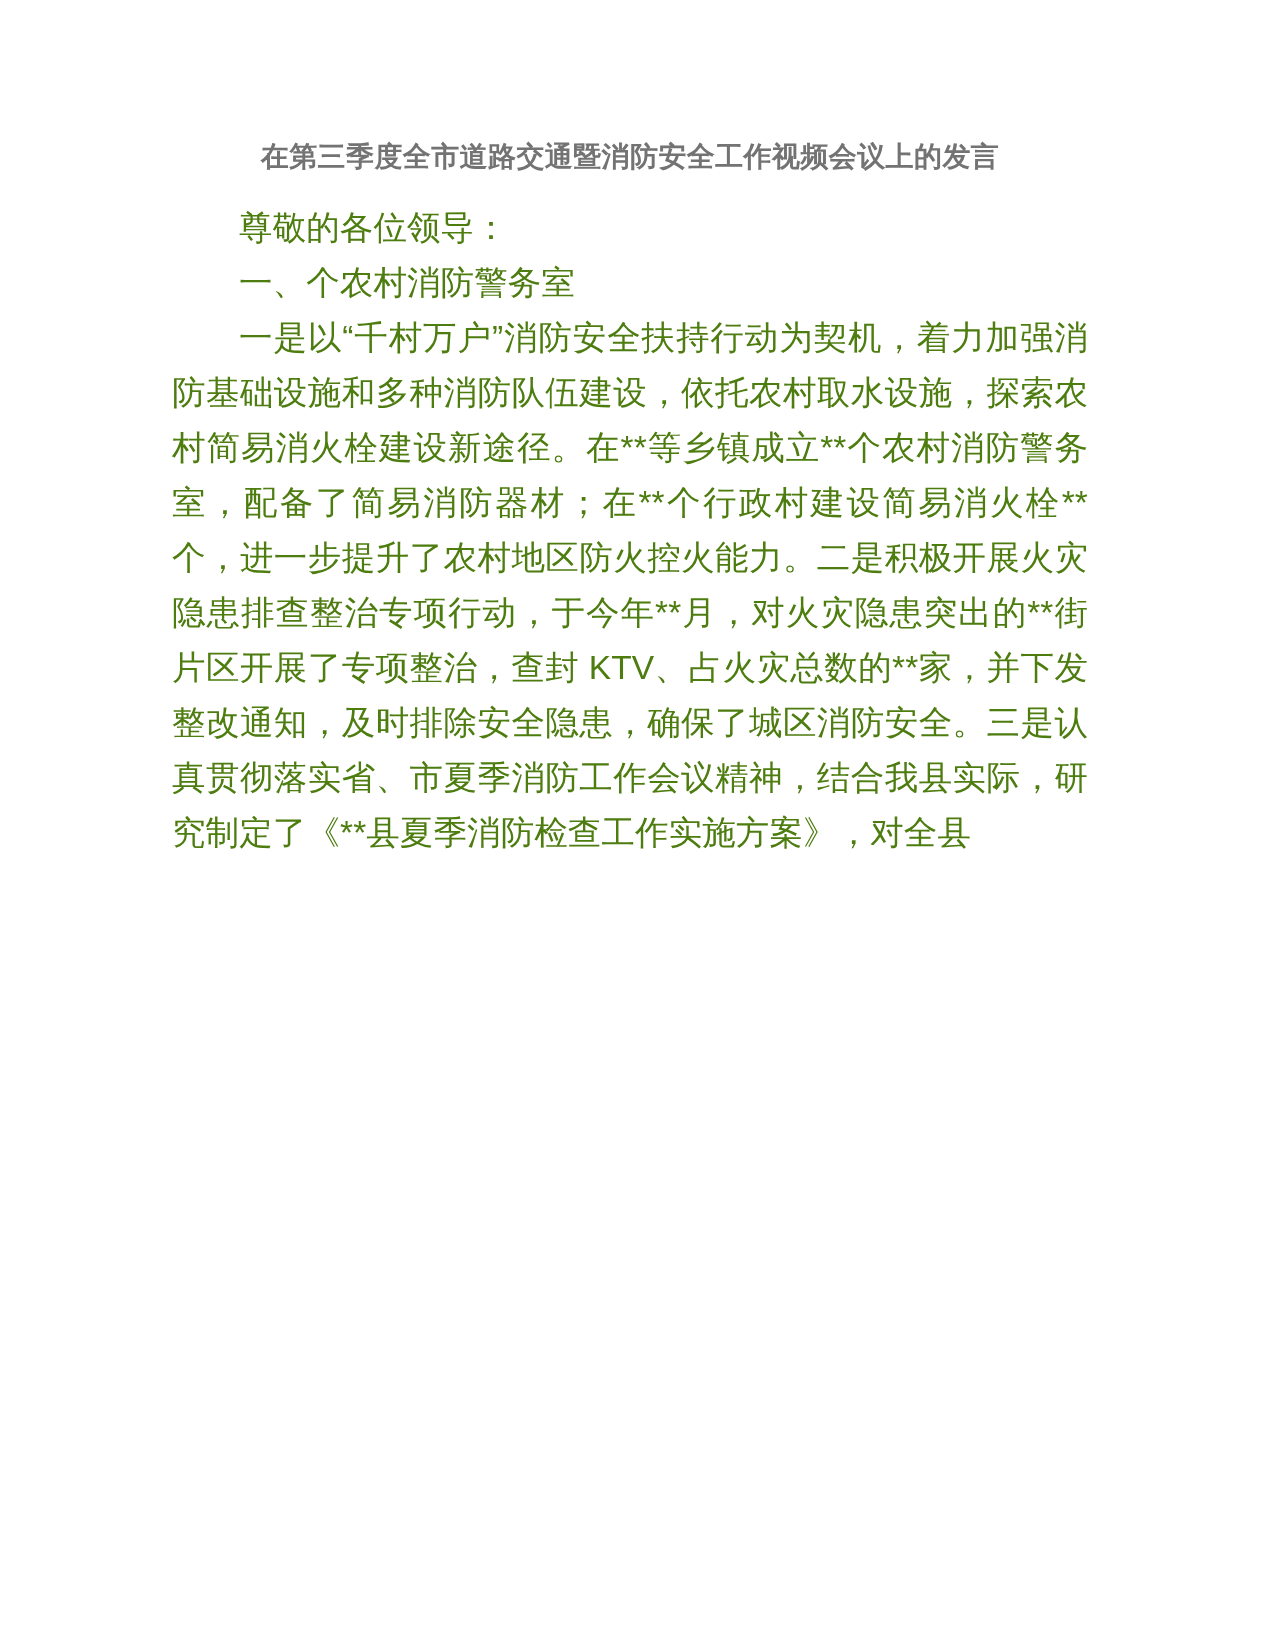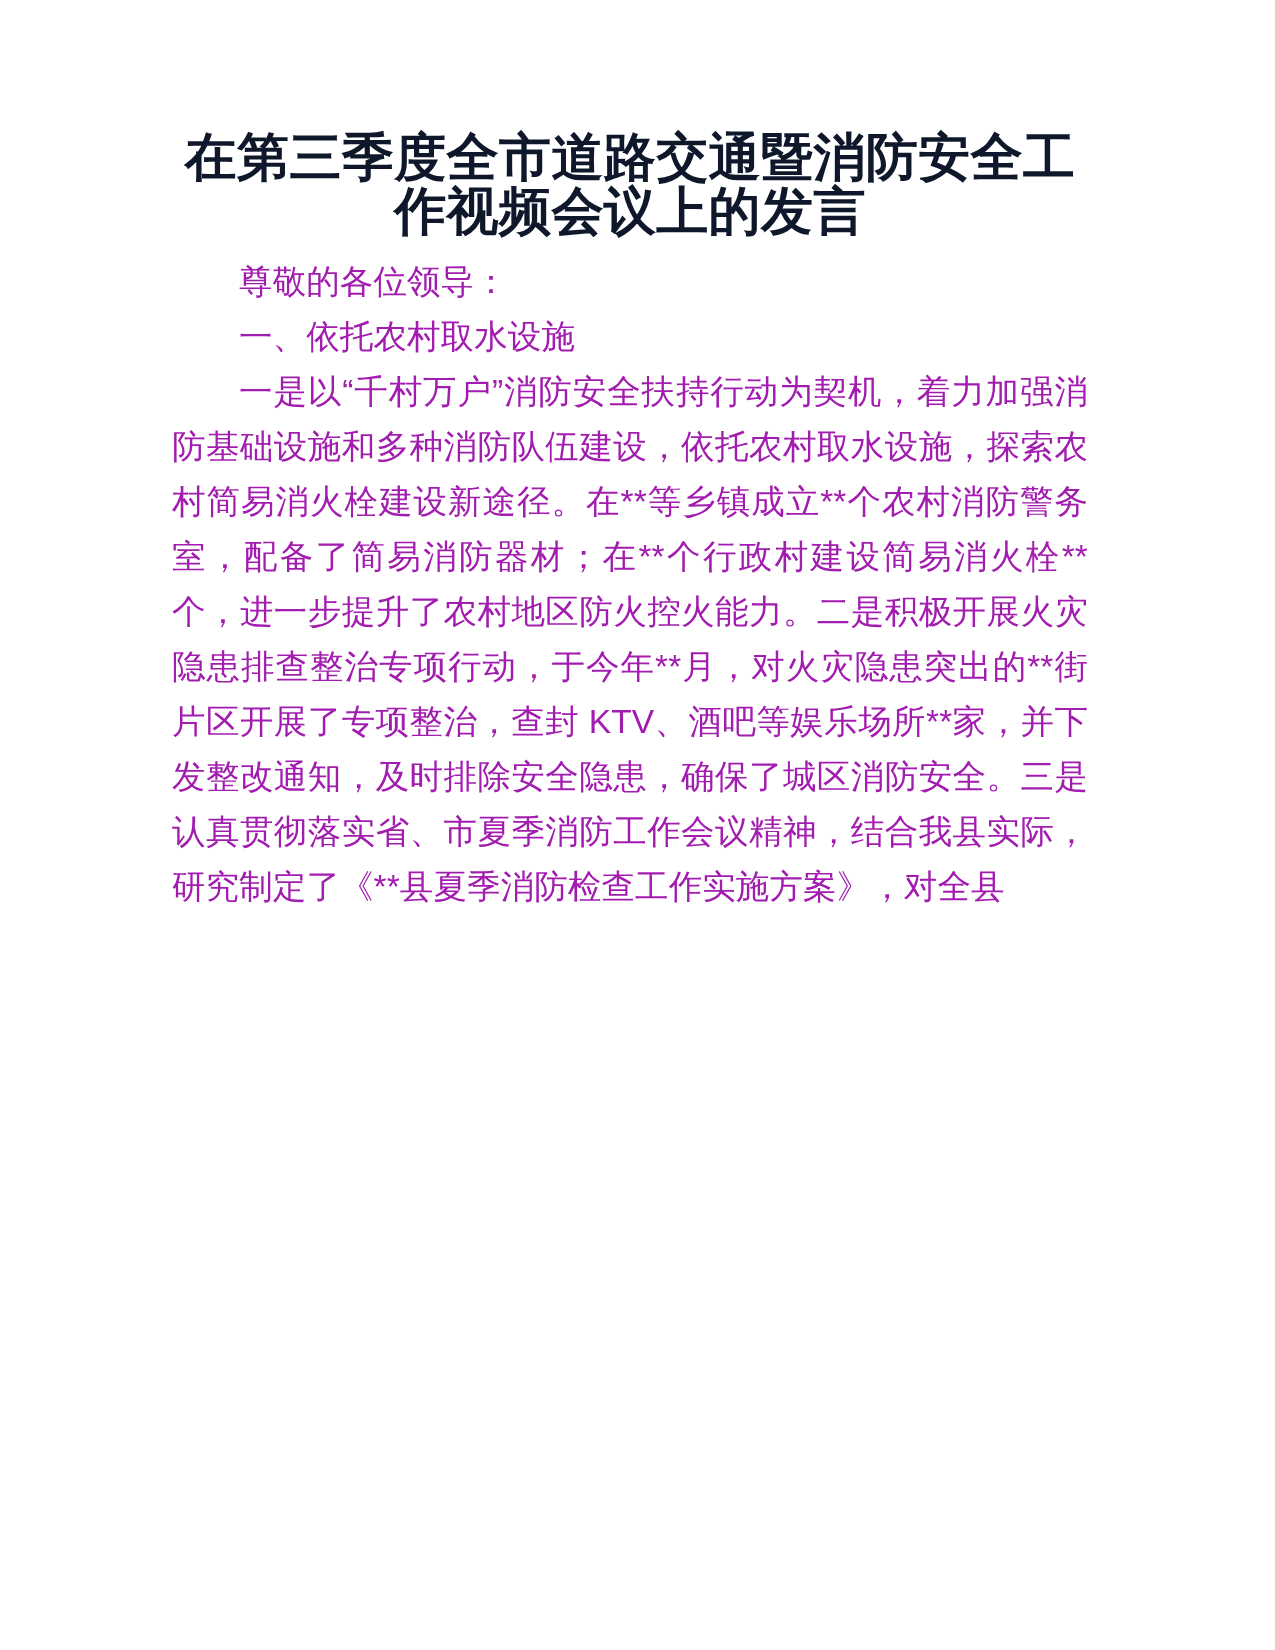--- a/index.html
+++ b/index.html
@@ -18,34 +18,34 @@
   }
   .content {
     position: absolute;
     left: 172px;
     top: 130px;
     width: 916px;
   }
   .doc-title {
     font-family: "Liberation Sans", "DejaVu Sans", sans-serif;
     font-weight: bold;
-    font-size: 52px;
+    font-size: 28px;
     line-height: 54px;
     text-align: center;
-    color: #0f172a;
+    color: #737373;
     letter-spacing: 0.4px;
     margin: 0 0 16px 0;
     padding: 0 4px;
   }
   .para {
     font-family: "Liberation Sans", "DejaVu Sans", sans-serif;
     font-weight: normal;
     font-size: 33.5px;
     line-height: 55px;
-    color: #a21caf;
+    color: #4d7c0f;
     text-align: justify;
     text-justify: inter-ideograph;
     margin: 0;
     text-indent: 67px;
     letter-spacing: 0.1px;
     word-break: break-all;
   }
   .para + .para {
     margin-top: 0px;
   }
@@ -60,18 +60,18 @@
 <body>
 
 <div class="page">
   <div class="content">
 
     <h1 class="doc-title">在第三季度全市道路交通暨消防安全工作视频会议上的发言</h1>
 
     <p class="para salutation">尊敬的各位领导：</p>
 
 
-    <p class="para heading-num">一、依托农村取水设施</p>
+    <p class="para heading-num">一、个农村消防警务室</p>
 
-    <p class="para">一是以“千村万户”消防安全扶持行动为契机，着力加强消防基础设施和多种消防队伍建设，依托农村取水设施，探索农村简易消火栓建设新途径。在**等乡镇成立**个农村消防警务室，配备了简易消防器材；在**个行政村建设简易消火栓**个，进一步提升了农村地区防火控火能力。二是积极开展火灾隐患排查整治专项行动，于今年**月，对火灾隐患突出的**街片区开展了专项整治，查封 KTV、酒吧等娱乐场所**家，并下发整改通知，及时排除安全隐患，确保了城区消防安全。三是认真贯彻落实省、市夏季消防工作会议精神，结合我县实际，研究制定了《**县夏季消防检查工作实施方案》，对全县</p>
+    <p class="para">一是以“千村万户”消防安全扶持行动为契机，着力加强消防基础设施和多种消防队伍建设，依托农村取水设施，探索农村简易消火栓建设新途径。在**等乡镇成立**个农村消防警务室，配备了简易消防器材；在**个行政村建设简易消火栓**个，进一步提升了农村地区防火控火能力。二是积极开展火灾隐患排查整治专项行动，于今年**月，对火灾隐患突出的**街片区开展了专项整治，查封 KTV、占火灾总数的**家，并下发整改通知，及时排除安全隐患，确保了城区消防安全。三是认真贯彻落实省、市夏季消防工作会议精神，结合我县实际，研究制定了《**县夏季消防检查工作实施方案》，对全县</p>
 
   </div>
 </div>
 
 </body></html>

